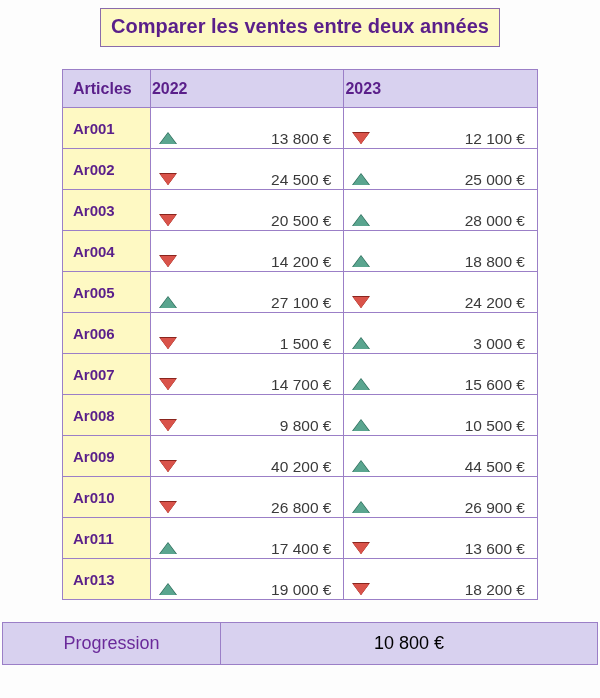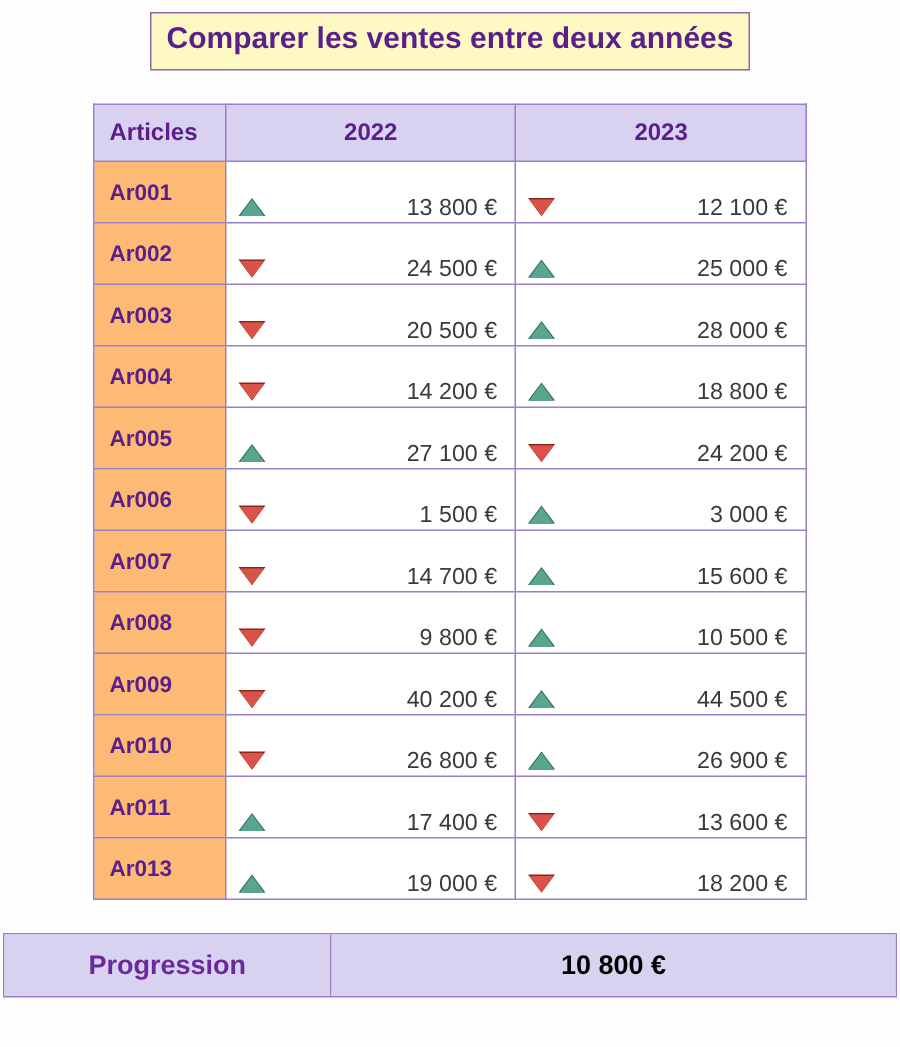--- a/index.html
+++ b/index.html
@@ -32,27 +32,27 @@
       border: 1px solid #9b7fc7;
       height: 38px;
     }
     table.sales th {
       background: #d8d1ef;
       color: #5a1f8a;
       font-weight: 700;
       font-size: 16px;
     }
     th.h-art { width: 88px; text-align: left; padding-left: 10px; }
-    th.h-year { text-align: center; }
+    th.h-year { text-align: left; }
     td.art {
       color: #5a1f8a;
       font-weight: 700;
       padding-left: 10px;
       font-size: 15px;
-      background: #fdba74;
+      background: #fef9c3;
     }
     td.cell {
       padding: 0 12px 0 8px;
       background: #fff;
       font-size: 15.5px;
       color: #3a3a3a;
     }
     .cell-flex {
       display: flex;
       align-items: center;
@@ -101,21 +101,21 @@
     .val { flex: 1; text-align: right; white-space: nowrap; }
 
     .progress-bar {
       display: flex;
       margin: 22px 2px 8px 2px;
       border: 1px solid #9b7fc7;
     }
     .progress-bar > div {
       background: #d8d1ef;
       text-align: center;
-      font-weight: 700;
+      font-weight: 400;
       font-size: 18px;
       padding: 10px 0;
     }
     .p-label {
       flex: 0 0 218px;
       border-right: 1px solid #9b7fc7;
       color: #6a2a9a;
     }
     .p-value {
       flex: 1;

